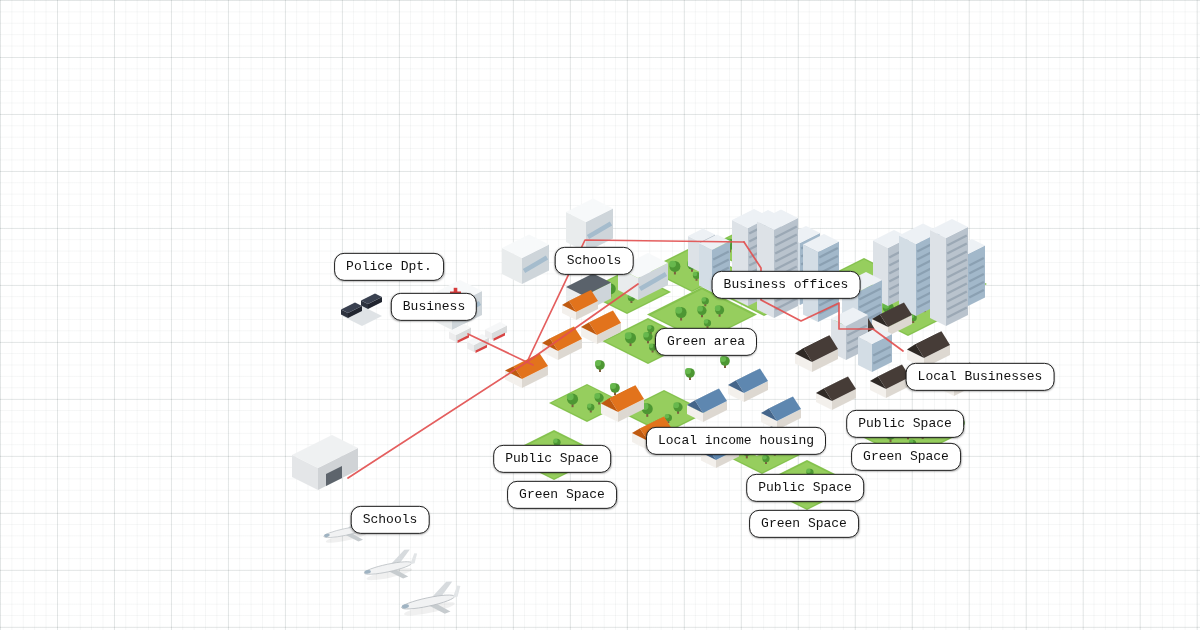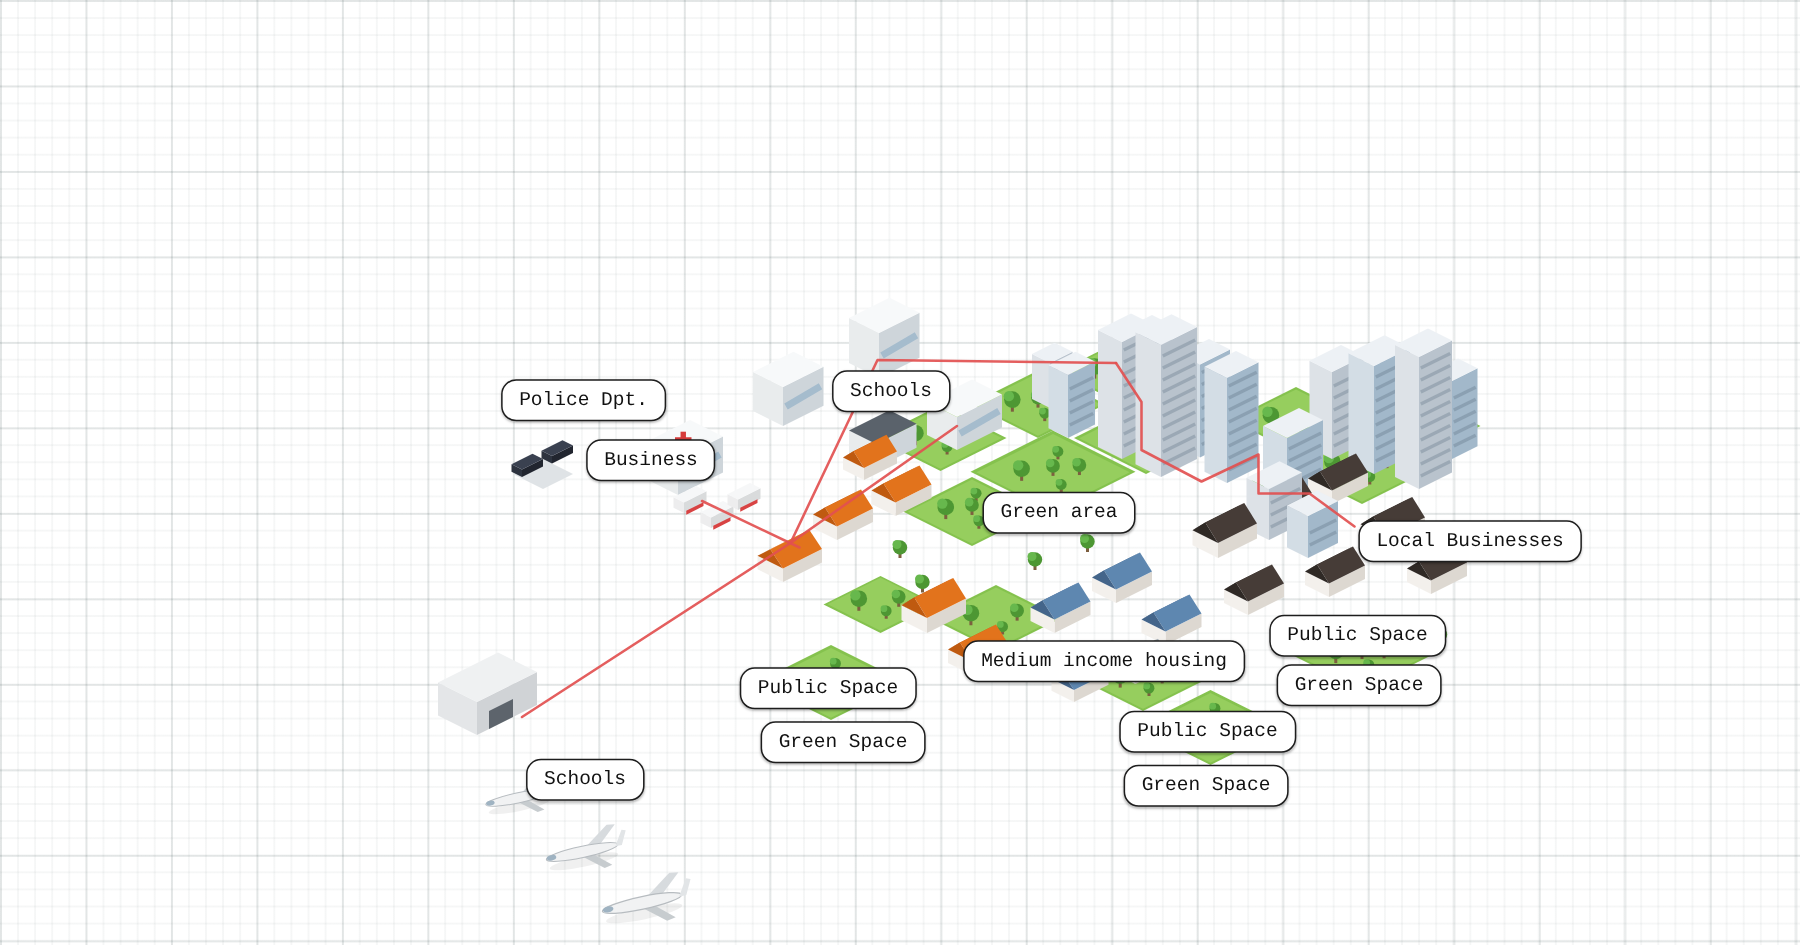--- a/index.html
+++ b/index.html
@@ -585,23 +585,24 @@
         <polyline points="348,478 527,362 585,240 744,242" fill="none" stroke="#e25050" stroke-width="1.7" opacity="0.92" stroke-linejoin="round" stroke-linecap="round"></polyline>
         <polyline points="527,362 638,284" fill="none" stroke="#e25050" stroke-width="1.7" opacity="0.92" stroke-linejoin="round" stroke-linecap="round"></polyline>
         <polyline points="533,365 468,334" fill="none" stroke="#e25050" stroke-width="1.7" opacity="0.92" stroke-linejoin="round" stroke-linecap="round"></polyline>
         <polyline points="744,242 761,268 761,300 801,321 839,303 839,329 873,329 903,351" fill="none" stroke="#e25050" stroke-width="1.7" opacity="0.92" stroke-linejoin="round" stroke-linecap="round"></polyline>
       </g>
     </svg>
 
   <div class="label" style="left:389px;top:267px">Police Dpt.</div>
   <div class="label" style="left:434px;top:307px">Business</div>
   <div class="label" style="left:594px;top:261px">Schools</div>
+  <div class="label" style="left:786px;top:285px">Business offices</div>
   <div class="label" style="left:706px;top:342px">Green area</div>
-  <div class="label" style="left:980px;top:361px">Local Businesses</div>
-  <div class="label" style="left:736px;top:441px">Medium income housing</div>
+  <div class="label" style="left:980px;top:377px">Local Businesses</div>
+  <div class="label" style="left:736px;top:441px">Local income housing</div>
   <div class="label" style="left:905px;top:424px">Public Space</div>
   <div class="label" style="left:906px;top:457px">Green Space</div>
   <div class="label" style="left:552px;top:459px">Public Space</div>
   <div class="label" style="left:562px;top:495px">Green Space</div>
   <div class="label" style="left:805px;top:488px">Public Space</div>
   <div class="label" style="left:804px;top:524px">Green Space</div>
   <div class="label" style="left:390px;top:520px">Schools</div>
 </div>
 
 </body></html>

